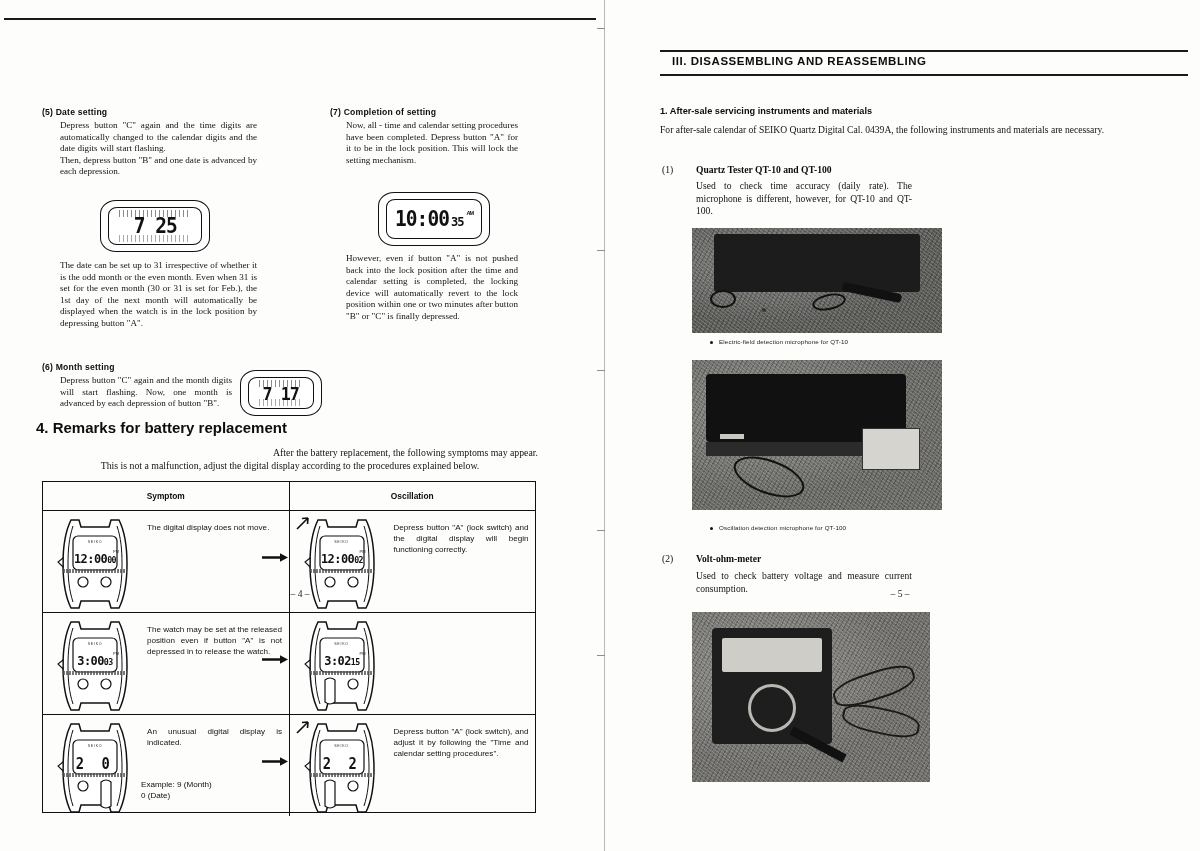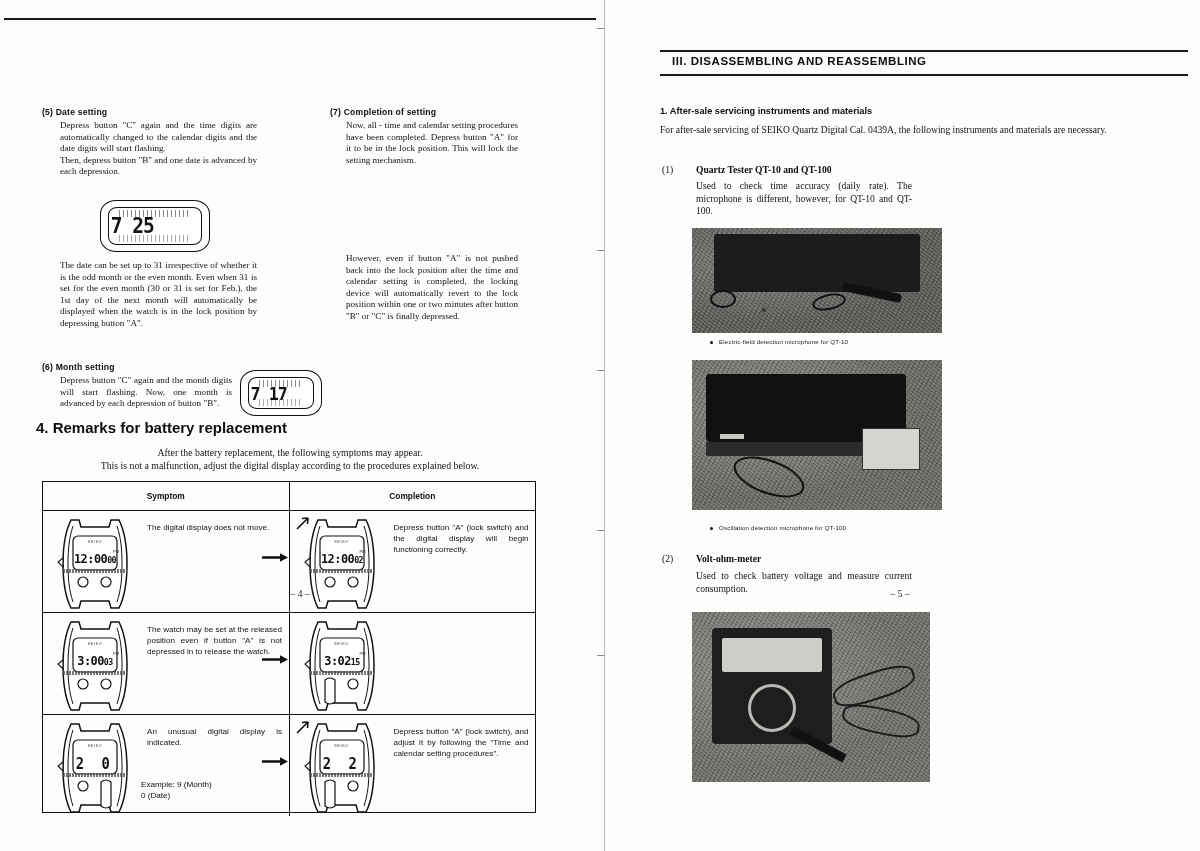--- a/index.html
+++ b/index.html
@@ -57,21 +57,21 @@
     border-radius:16px/14px;
     background:#fff;
     box-sizing:border-box;
     position:relative;
   }
   .lcd-inner{
     position:absolute;left:7px;right:7px;top:6px;bottom:6px;
     border:1.4px solid #111;
     border-radius:9px/8px;
     background:#fff;
-    display:flex;align-items:center;justify-content:flex-start;
+    display:flex;align-items:center;justify-content:center;
   }
   .lcd-digits{
     font-family:"DejaVu Sans Mono", monospace;
     font-weight:bold;
     letter-spacing:-1px;
     color:#111;
     display:flex;align-items:baseline;gap:2px;
     transform:scaleX(.93);
   }
   .lcd-main{font-size:21px;line-height:21px;}
@@ -223,31 +223,42 @@
           <div class="lcd-digits">
             <span class="lcd-main" style="font-size:18px;">7 17</span>
           </div>
         </div>
       </div>
     </div>
 
     <div class="num-head" style="left:330px;top:107px;">(7)  Completion of setting</div>
     <div class="body-txt" style="left:346px;top:120px;width:172px;">Now, all - time and calendar setting procedures have been completed. Depress button "A" for it to be in the lock position. This will lock the setting mechanism.</div>
 
+    <div class="lcd-module" style="left:378px;top:192px;width:112px;height:54px;">
+      <div class="lcd-outer">
+        <div class="lcd-inner">
+          <div class="lcd-digits">
+            <span class="lcd-main">10:00</span>
+            <span class="lcd-small">35</span>
+            <span class="lcd-ampm">AM</span>
+          </div>
+        </div>
+      </div>
+    </div>
 
     <div class="body-txt" style="left:346px;top:253px;width:172px;">However, even if button "A" is not pushed back into the lock position after the time and calendar setting is completed, the locking device will automatically revert to the lock position within one or two minutes after button "B" or "C" is finally depressed.</div>
 
     <div style="position:absolute;left:36px;top:419px;font-family:'Liberation Sans',sans-serif;font-weight:bold;font-size:15px;">4.  Remarks for battery replacement</div>
-    <div class="body-txt" style="left:42px;top:446px;width:496px;font-size:9.8px;line-height:13px;text-align:center;">After the battery replacement, the following symptoms may appear.</div>
+    <div class="body-txt" style="left:42px;top:446px;width:496px;font-size:9.8px;line-height:13px;text-align:right;">After the battery replacement, the following symptoms may appear.</div>
     <div class="body-txt" style="left:42px;top:459px;width:496px;font-size:9.8px;line-height:13px;text-align:center;">This is not a malfunction, adjust the digital display according to the procedures explained below.</div>
 
     <div class="sym-table">
       <div class="sym-head">
         <div>Symptom</div>
-        <div>Completion</div>
+        <div>Oscillation</div>
       </div>
 
       <div class="sym-row">
         <div class="sym-cell left">
           <div class="watch-fig">
             <svg width="92" height="96" viewBox="0 0 92 96">
               <path d="M22 4 L30 4 L32 11 L60 11 L62 4 L70 4 C76 16 78 34 78 48 C78 62 76 80 70 92 L62 92 L60 85 L32 85 L30 92 L22 92 C16 80 14 62 14 48 C14 34 16 16 22 4 Z" fill="#fff" stroke="#111" stroke-width="1.5"></path>
               <path d="M24 10 C20 22 19 34 19 48 C19 62 20 74 24 86" fill="none" stroke="#111" stroke-width="1"></path>
               <path d="M68 10 C72 22 73 34 73 48 C73 62 72 74 68 86" fill="none" stroke="#111" stroke-width="1"></path>
               <rect x="24" y="20" width="44" height="34" rx="5" fill="#fff" stroke="#111" stroke-width="1.2"></rect>
@@ -390,21 +401,21 @@
     <div class="page-num">– 4 –</div>
   </div>
 
   <div class="page page-right">
 
     <div class="rule-head-right"></div>
     <div class="rule-head-right2"></div>
     <div class="chapter-head">III.   DISASSEMBLING AND REASSEMBLING</div>
 
     <div style="position:absolute;left:60px;top:106px;font-family:'Liberation Sans',sans-serif;font-weight:bold;font-size:9.2px;">1.  After-sale servicing instruments and materials</div>
-    <div class="body-txt-r" style="left:60px;top:124px;width:528px;">For after-sale servicing of SEIKO Quartz Digital Cal. 0439A, the following instruments and materials are necessary.</div>
+    <div class="body-txt-r" style="left:60px;top:124px;width:528px;">For after-sale calendar of SEIKO Quartz Digital Cal. 0439A, the following instruments and materials are necessary.</div>
 
     <div style="position:absolute;left:62px;top:164px;font-family:'Liberation Serif',serif;font-size:9.6px;">(1)</div>
     <div style="position:absolute;left:96px;top:164px;font-family:'Liberation Serif',serif;font-weight:bold;font-size:9.6px;">Quartz Tester QT-10 and QT-100</div>
     <div class="body-txt-r" style="left:96px;top:180px;width:216px;">Used to check time accuracy (daily rate). The microphone is different, however, for QT-10 and QT-100.</div>
 
     <div class="photo" style="left:92px;top:228px;width:250px;height:105px;background:#5c5c59;">
       <div class="grain"></div>
       <div style="position:absolute;left:22px;top:6px;width:206px;height:58px;background:#1c1c1c;border-radius:3px;"></div>
       <div style="position:absolute;left:18px;top:62px;width:22px;height:14px;border:2px solid #111;border-radius:50%;"></div>
       <div style="position:absolute;left:120px;top:66px;width:30px;height:12px;border:2px solid #111;border-radius:50%;transform:rotate(-12deg);"></div>

